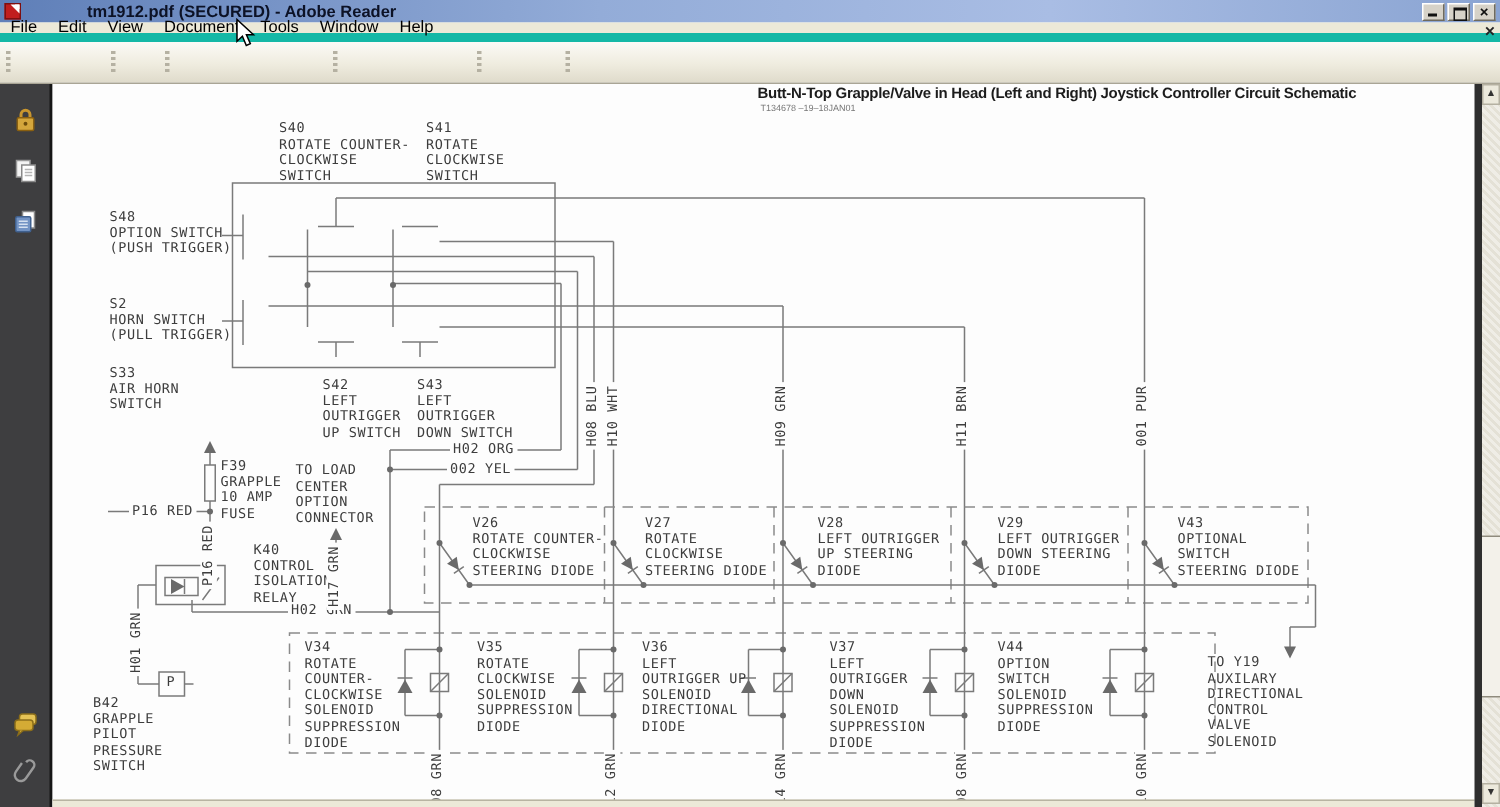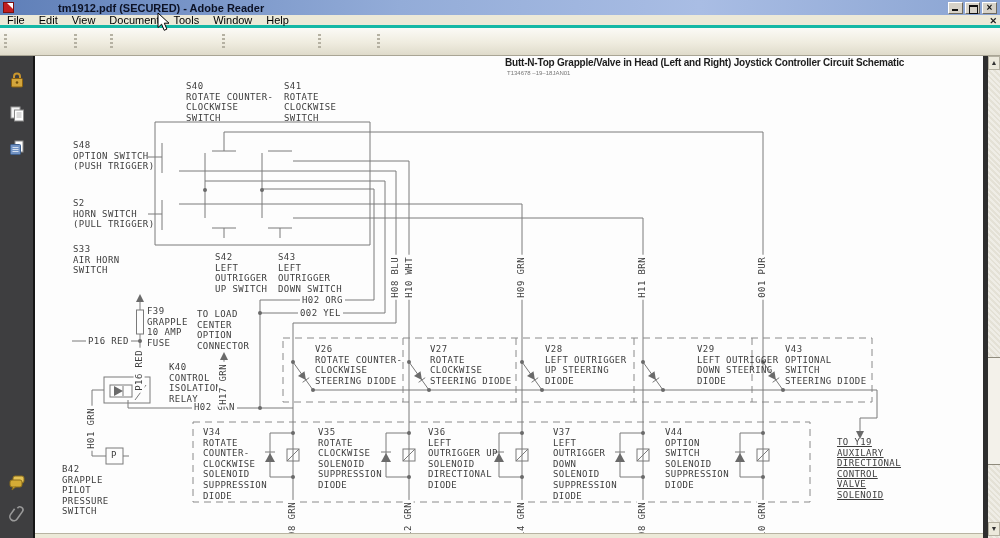--- a/index.html
+++ b/index.html
@@ -17,21 +17,21 @@
   #title-text{font-size:11px;font-weight:bold;color:#0c1226;white-space:nowrap;padding-left:40px;}
   #winbtns{position:absolute;right:3px;top:2px;display:flex;gap:2px;}
   .winbtn{width:15px;height:12px;background:#d6d2c8;border:1px solid #fff;
     border-right-color:#6e6a5e;border-bottom-color:#6e6a5e;font-size:9px;line-height:10px;
     text-align:center;color:#111;box-sizing:border-box;position:relative;}
   .winbtn .min{position:absolute;left:3px;bottom:2px;width:6px;height:2px;background:#111;}
   .winbtn .res{position:absolute;left:3px;top:2px;width:7px;height:6px;border:1px solid #111;border-top-width:2px;}
   .winbtn .cls{font-weight:bold;font-size:10px;line-height:10px;}
 
   #menubar{position:absolute;left:0;top:15px;width:1000px;height:13px;background:#ece9d8;
-    border-bottom:3px solid #14b8a6;display:flex;align-items:center;font-size:11px;color:#000;box-sizing:border-box;}
+    border-bottom:6px solid #14b8a6;display:flex;align-items:center;font-size:11px;color:#000;box-sizing:border-box;}
   .menu-item{padding:0 7px;height:13px;line-height:13px;}
   #menu-close{position:absolute;right:3px;top:0;font-size:9px;font-weight:bold;color:#222;line-height:13px;}
 
   #toolbar{position:absolute;left:0;top:28px;width:1000px;height:28px;
     background:linear-gradient(180deg,#fbfaf6 0%,#efecdf 55%,#dfdbcb 100%);
     border-bottom:1px solid #a9a595;box-sizing:border-box;}
   .grip{position:absolute;top:6px;width:3px;height:16px;
     background:repeating-linear-gradient(180deg,#b5b1a2 0 2px,transparent 2px 4px);}
   .tbtn{position:absolute;top:31px;width:20px;height:20px;}
   .tbtn svg{display:block;}
@@ -382,21 +382,21 @@
 CLOCKWISE
 STEERING DIODE</div>
       <div class="lbl" style="left: 430px; top: 344px;">V27
 ROTATE
 CLOCKWISE
 STEERING DIODE</div>
       <div class="lbl" style="left: 545px; top: 344px;">V28
 LEFT OUTRIGGER
 UP STEERING
 DIODE</div>
-      <div class="lbl" style="left: 665px; top: 344px; margin-left: 32px;">V29
+      <div class="lbl" style="left: 665px; top: 344px;">V29
 LEFT OUTRIGGER
 DOWN STEERING
 DIODE</div>
       <div class="lbl" style="left: 785px; top: 344px;">V43
 OPTIONAL
 SWITCH
 STEERING DIODE</div>
       <div class="lbl" style="left: 203px; top: 427px;">V34
 ROTATE
 COUNTER-
@@ -422,21 +422,21 @@
 DOWN
 SOLENOID
 SUPPRESSION
 DIODE</div>
       <div class="lbl" style="left: 665px; top: 427px;">V44
 OPTION
 SWITCH
 SOLENOID
 SUPPRESSION
 DIODE</div>
-      <div class="lbl" style="left: 837px; top: 437px; text-decoration: underline;">TO Y19
+      <div class="lbl" style="left: 805px; top: 437px;">TO Y19
 AUXILARY
 DIRECTIONAL
 CONTROL
 VALVE
 SOLENOID</div>
       <div class="lbl bg" style="left: 300px; top: 295px;">H02 ORG</div>
       <div class="lbl bg" style="left: 298px; top: 308px;">002 YEL</div>
       <div class="lbl bg" style="left: 86px; top: 336px;">P16 RED</div>
       <div class="lbl bg" style="left: 192px; top: 402px;">H02 GRN</div>
       <div class="lbl v" style="left: 390px; top: 255px;">H08 BLU</div>

